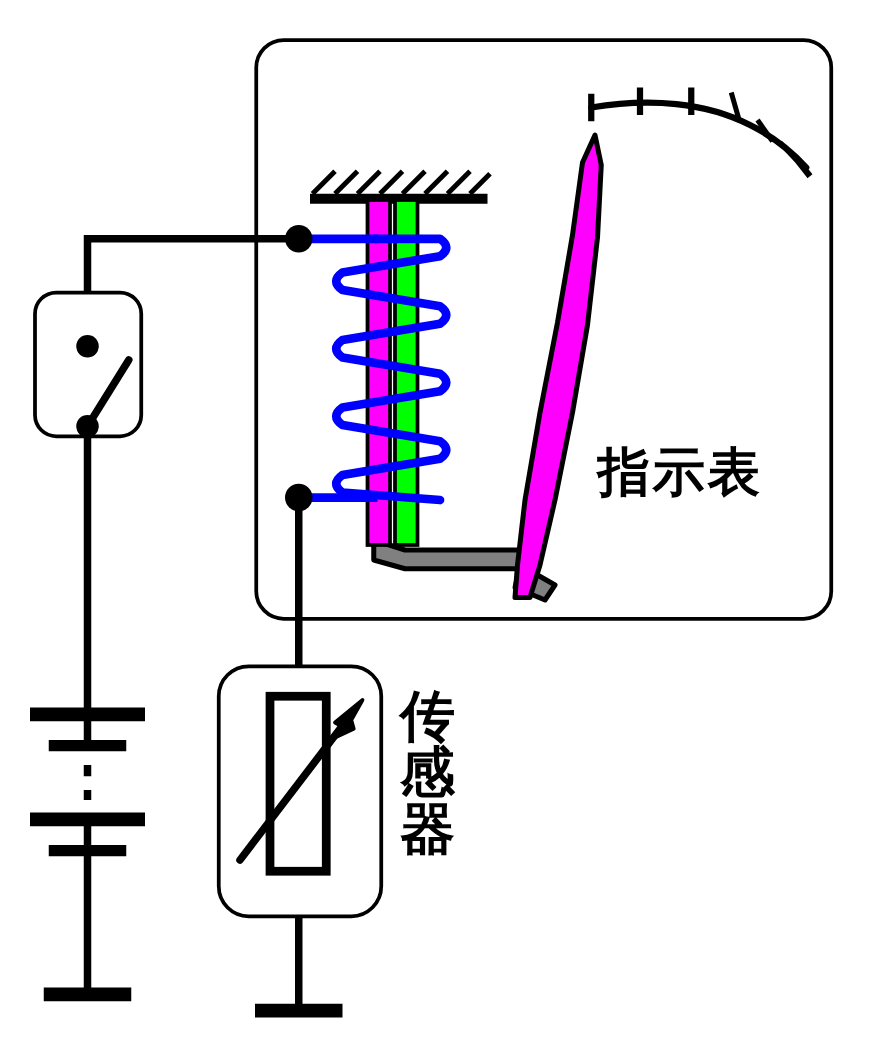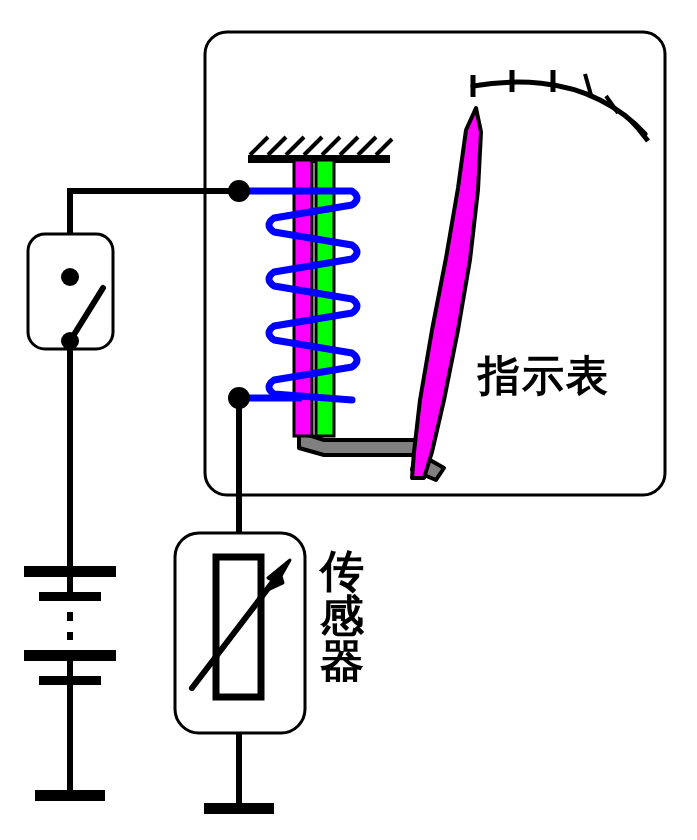--- a/index.html
+++ b/index.html
@@ -17,21 +17,21 @@
     background: #ffffff;
     overflow: hidden;
   }
   #stage svg {
     position: absolute;
     left: 0;
     top: 0;
   }
   .cjk-label {
     position: absolute;
-    font-family: Liberation Mono, monospace;
+    font-family: Liberation Serif, serif;
     font-weight: 700;
     color: #000000;
     white-space: pre;
     line-height: 1.02;
   }
   #meter-label {
     left: 478px;
     top: 358px;
     font-size: 42px;
     letter-spacing: 2px;

